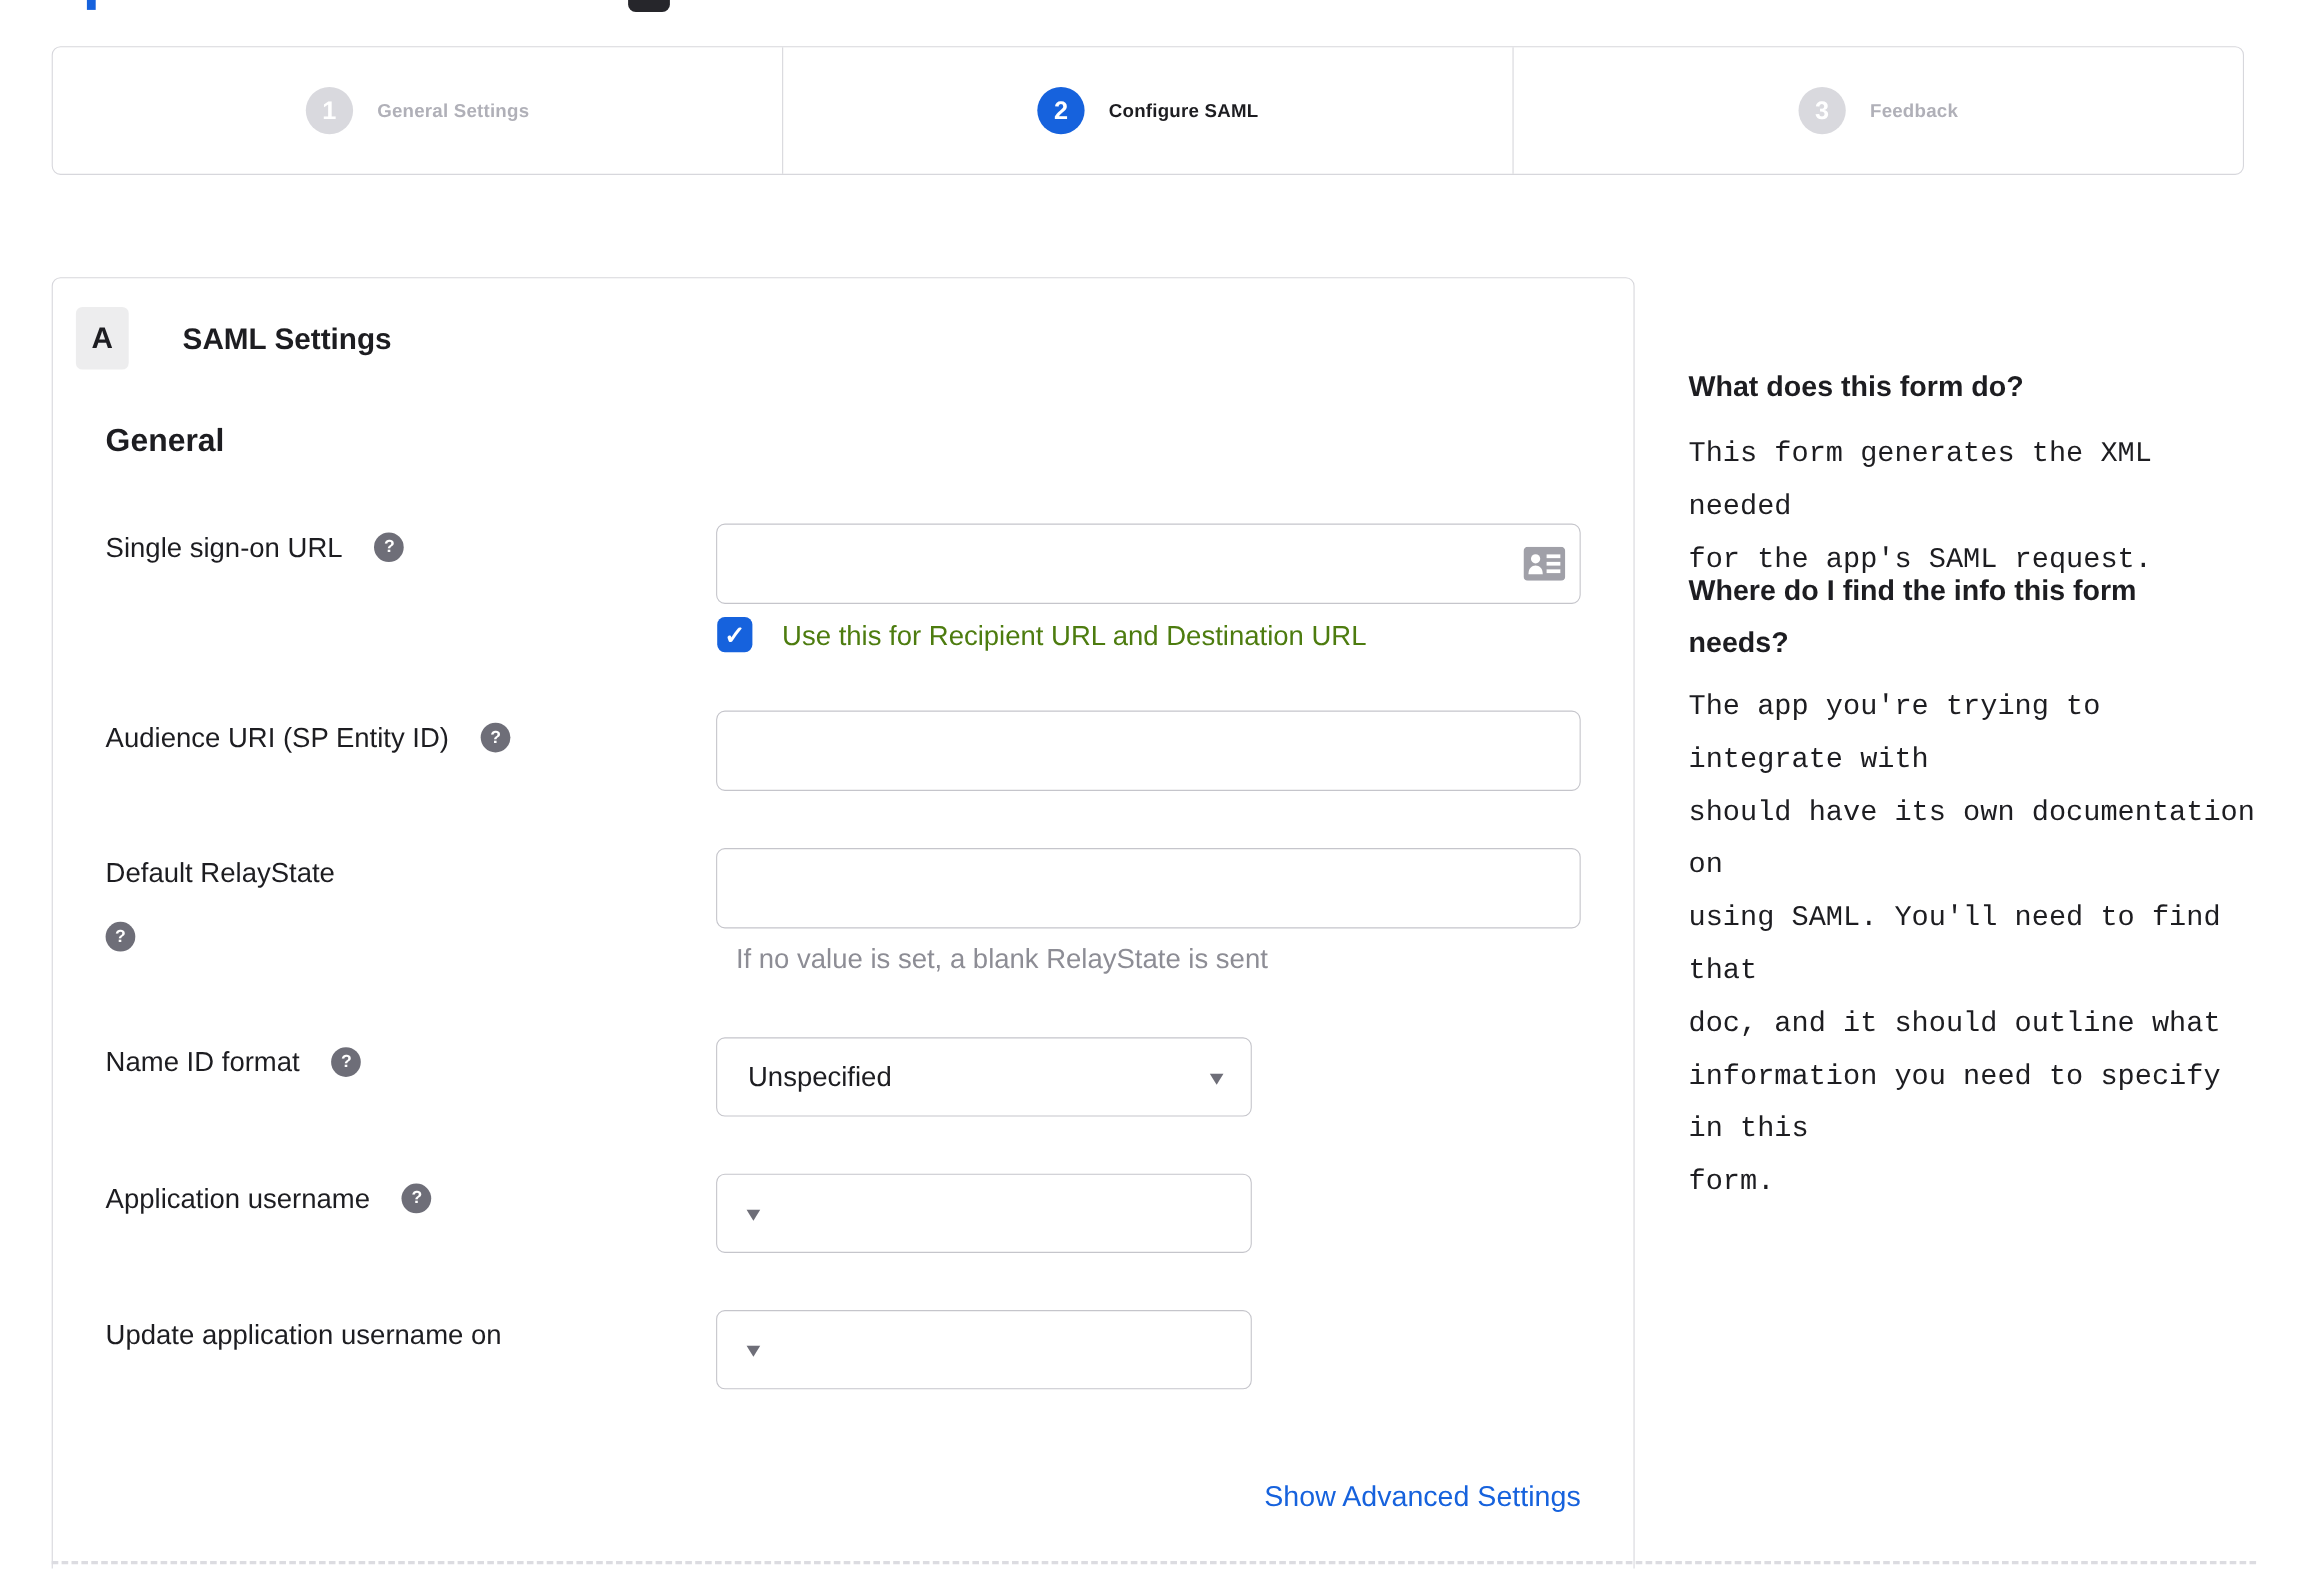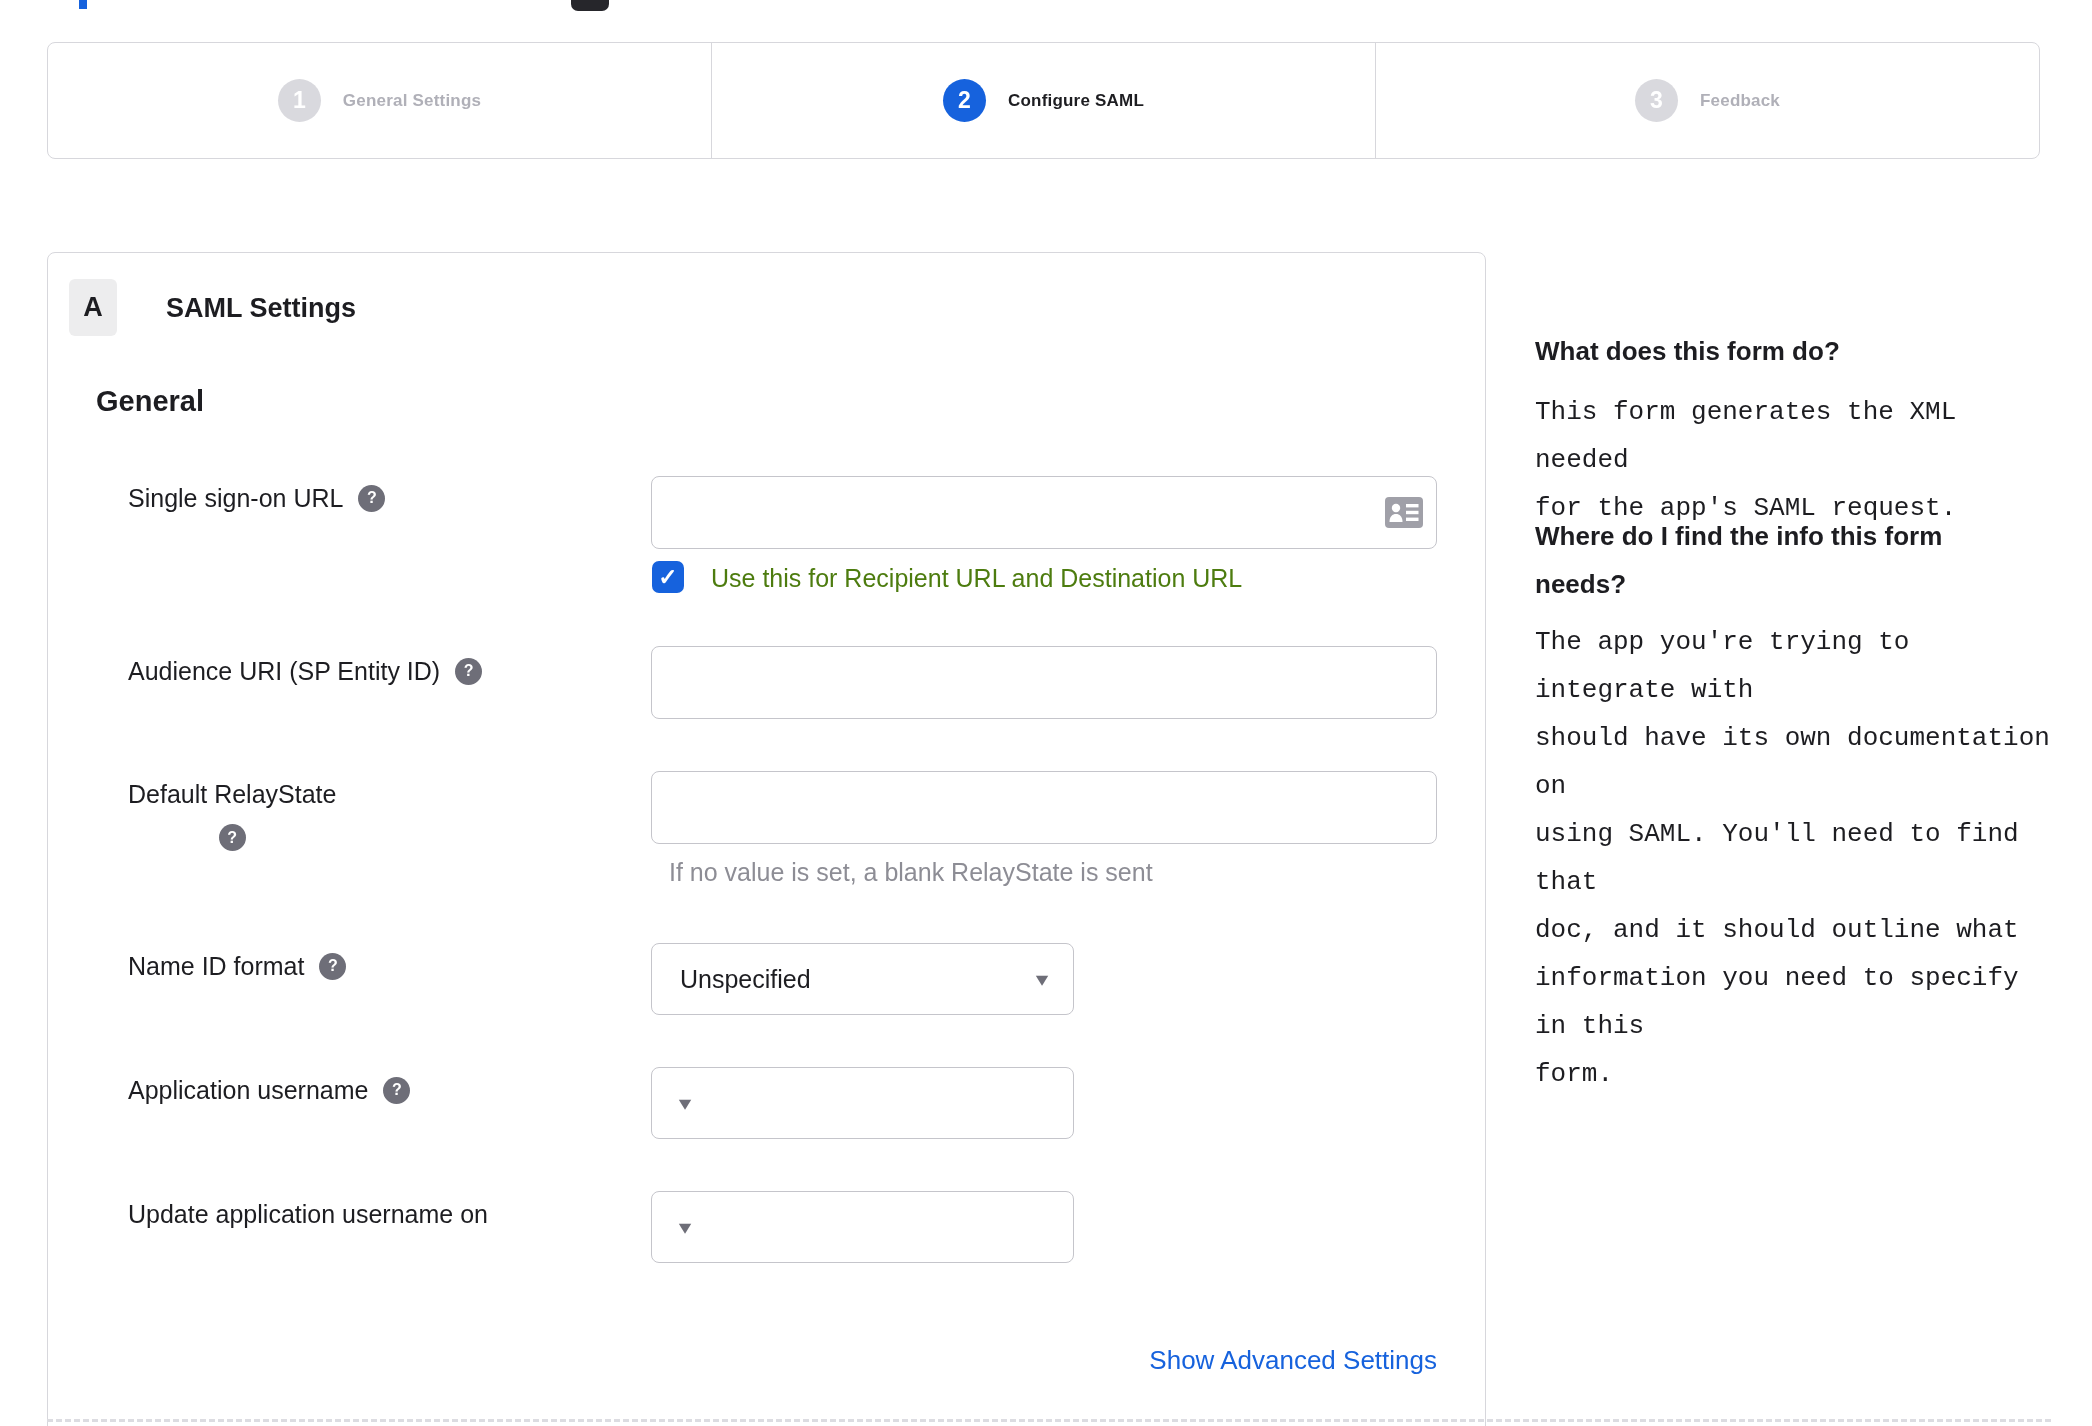--- a/index.html
+++ b/index.html
@@ -44,21 +44,21 @@
   }
   .section-badge {
     position: absolute; left: 21px; top: 26px; width: 48px; height: 57px;
     background: #ededee; border-radius: 6px;
     display: flex; align-items: center; justify-content: center;
     font-size: 27px; font-weight: bold; color: #1d1d21;
   }
   .section-title { position: absolute; left: 118px; top: 40px; font-size: 27px; font-weight: bold; }
   .group-heading { position: absolute; left: 48px; top: 132px; font-size: 29px; font-weight: bold; }
 
-  .field-label { position: absolute; left: 48px; display: flex; align-items: center; gap: 15px; height: 28px; margin-left: 32px; }
+  .field-label { position: absolute; left: 48px; display: flex; gap: 29px; height: 28px; }
   .field-label .lbl { font-size: 25px; color: #1d1d21; }
   .help-icon {
     width: 27px; height: 27px; border-radius: 50%;
     background: #6e6e78; color: #ffffff;
     font-size: 16px; font-weight: bold;
     display: flex; align-items: center; justify-content: center;
     cursor: pointer; flex: 0 0 auto;
   }
 
   .text-input {
@@ -77,21 +77,21 @@
     position: absolute; left: 604px; top: 308px; width: 32px; height: 32px;
     background: #1662dd; border-radius: 7px;
     display: flex; align-items: center; justify-content: center;
     color: #fff; font-size: 23px; font-weight: bold; cursor: pointer;
   }
   .checkbox-label { position: absolute; left: 663px; top: 311px; font-size: 25px; color: #4d7c0f; }
 
   .hint { position: absolute; left: 621px; top: 605px; font-size: 25px; color: #8d8d95; }
 
   .select {
-    position: absolute; left: 603px; width: 423px; height: 72px;
+    position: absolute; left: 603px; width: 487px; height: 72px;
     border: 1px solid #c5c5cb; border-radius: 8px; background: #fff;
     display: flex; align-items: center;
     padding: 0 26px 0 28px; cursor: pointer;
   }
   .select .select-value { font-size: 25px; color: #1d1d21; flex: 1 1 auto; }
   .select .arrow { font-size: 20px; color: #6e6e78; flex: 0 0 auto; transform: scaleX(1.25); }
   .select-nameid  { top: 690px; }
   .select-appuser { top: 814px; }
   .select-update  { top: 938px; }
 

